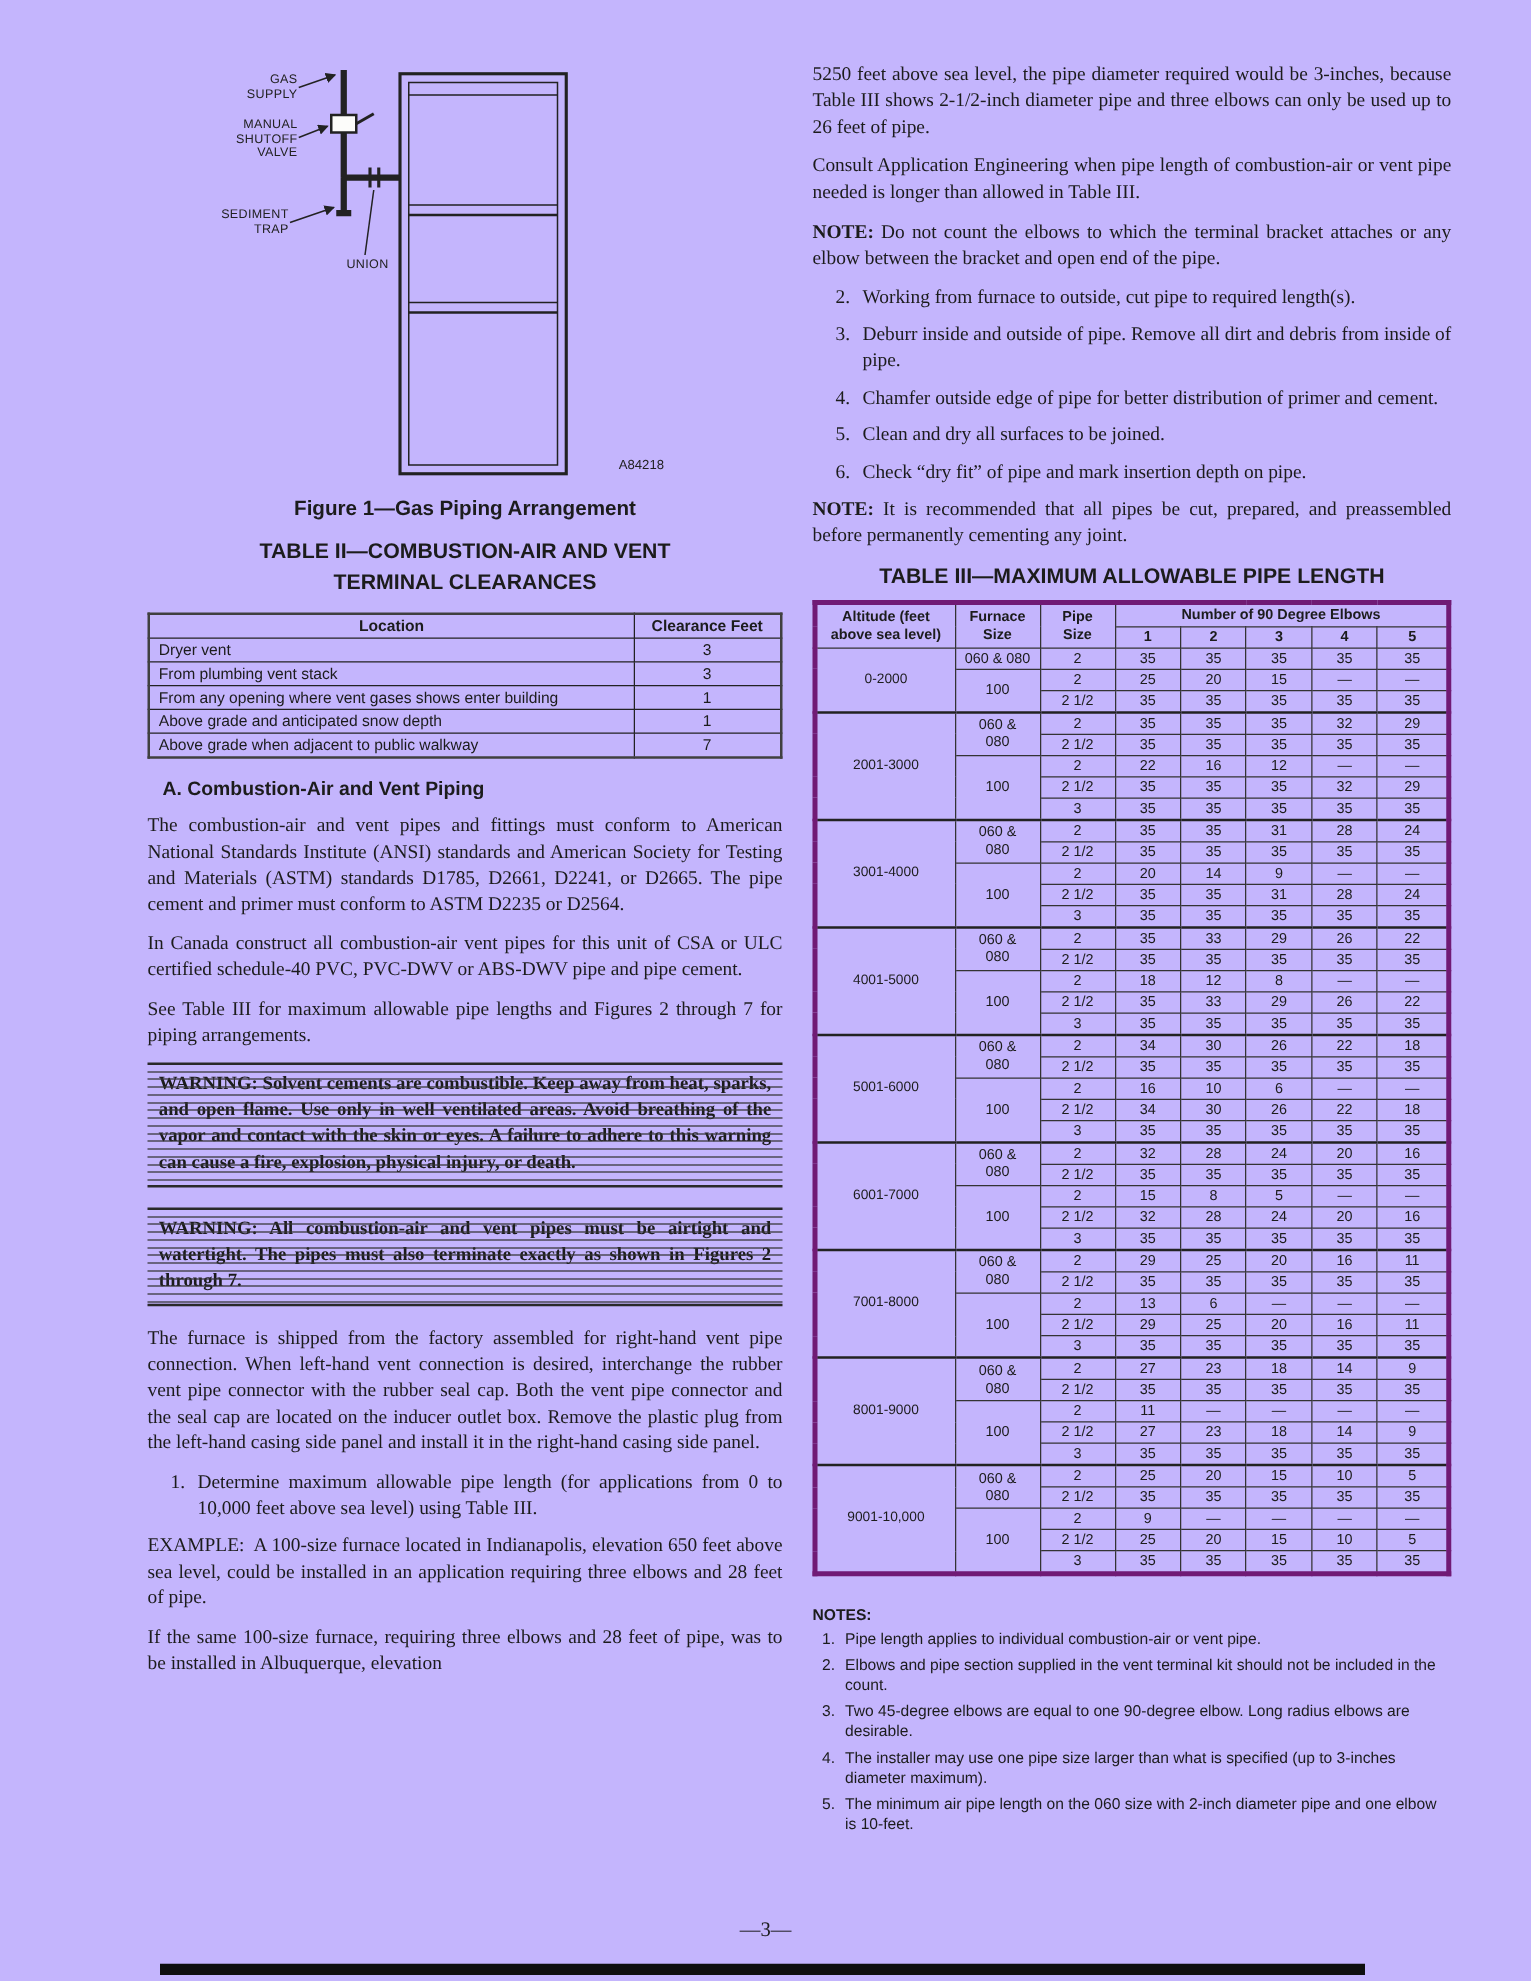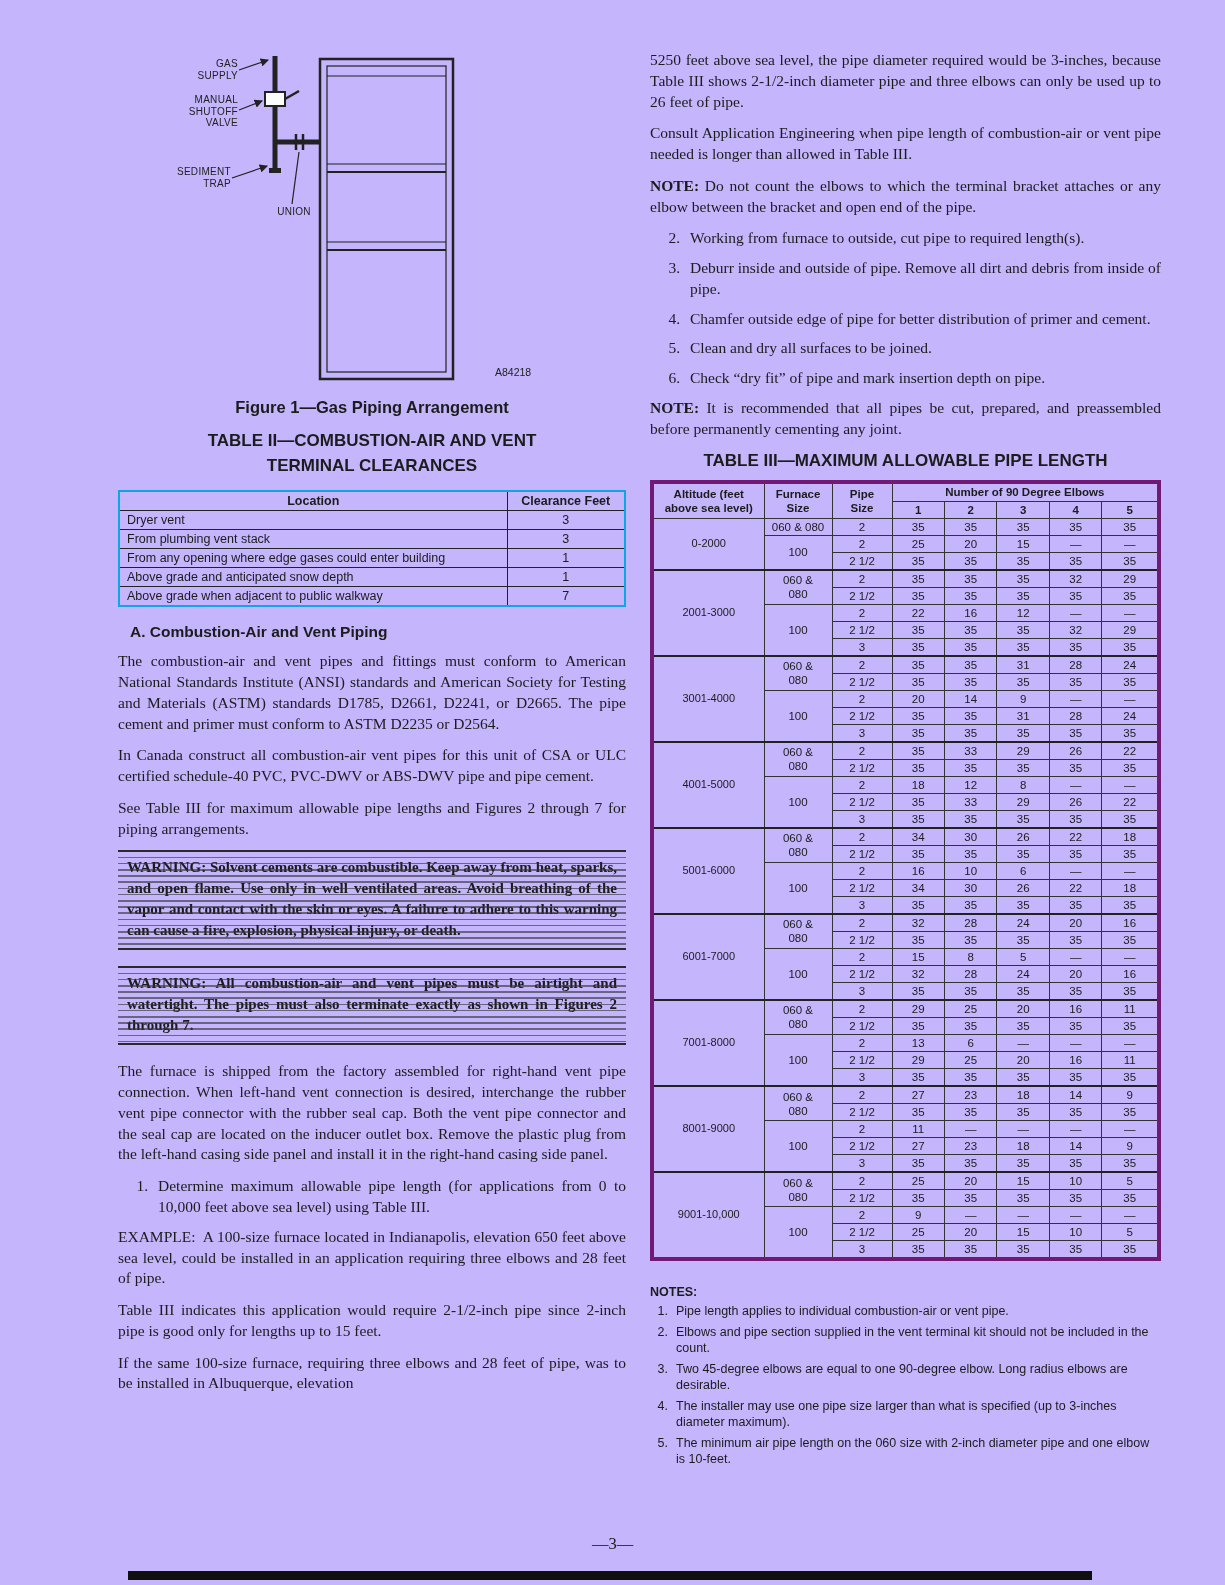--- a/index.html
+++ b/index.html
@@ -14,21 +14,21 @@
   .fig-label { position:absolute; font-family:"Liberation Sans", sans-serif; font-size:10px; line-height:1.15; letter-spacing:.3px; white-space:pre-line; color:#222; }
   .fl-gas      { left:40px;  top:4px;   width:80px; text-align:right; }
   .fl-valve    { left:30px;  top:40px;  width:90px; text-align:right; }
   .fl-trap     { left:25px;  top:112px; width:88px; text-align:right; }
   .fl-union    { left:146px; top:152px; width:60px; text-align:center; }
   .fig-ref     { position:absolute; left:377px; top:312px; font-family:"Liberation Sans", sans-serif; font-size:10.5px; color:#222; }
   .fig-caption { text-align:center; font-family:"Liberation Sans", sans-serif; font-weight:bold; font-size:16.5px; margin:8px 0 4px; }
 
   
   .t2-title { text-align:center; font-family:"Liberation Sans", sans-serif; font-weight:bold; font-size:17px; line-height:1.45; white-space:pre-line; margin:12px 0 12px; }
-  table.t2 { border-collapse:collapse; width:100%; font-family:"Liberation Sans", sans-serif; font-size:12.5px; border:2px solid #0ea5e9; }
+  table.t2 { border-collapse:collapse; width:100%; font-family:"Liberation Sans", sans-serif; font-size:12.5px; border:2px solid #404040; }
   table.t2 th, table.t2 td { border:1px solid #222; padding:2px 7px; }
   table.t2 th { text-align:center; font-weight:bold; }
   table.t2 td.loc { text-align:left; }
   table.t2 td.clr { text-align:center; width:118px; }
 
   
   .heading-a { font-family:"Liberation Sans", sans-serif; font-weight:bold; font-size:15.5px; margin:16px 12px 10px; }
   .para { font-size:15.5px; line-height:1.34; text-align:justify; margin:0 0 11px; }
   .para b, .bold { font-weight:bold; }
   .num-list { margin:0 0 4px; }
@@ -130,21 +130,21 @@
       <tbody>
           <tr>
             <td class="loc">Dryer vent</td>
             <td class="clr">3</td>
           </tr>
           <tr>
             <td class="loc">From plumbing vent stack</td>
             <td class="clr">3</td>
           </tr>
           <tr>
-            <td class="loc">From any opening where edge gases could enter building</td>
+            <td class="loc">From any opening where vent gases shows enter building</td>
             <td class="clr">1</td>
           </tr>
           <tr>
             <td class="loc">Above grade and anticipated snow depth</td>
             <td class="clr">1</td>
           </tr>
           <tr>
             <td class="loc">Above grade when adjacent to public walkway</td>
             <td class="clr">7</td>
           </tr>
@@ -171,21 +171,20 @@
 
     <div class="num-list">
         <div class="num-item">
           <span class="num">1.</span>
           <span class="txt">Determine maximum allowable pipe length (for applications from 0 to 10,000 feet above sea level) using Table III.</span>
         </div>
       </div>
 
     <p class="para"><span>EXAMPLE:</span>&nbsp; <span>A 100-size furnace located in Indianapolis, elevation 650 feet above sea level, could be installed in an application requiring three elbows and 28 feet of pipe.</span></p>
 
-    <p class="para">Table III indicates this application would require 2-1/2-inch pipe since 2-inch pipe is good only for lengths up to 15 feet.</p>
     <p class="para">If the same 100-size furnace, requiring three elbows and 28 feet of pipe, was to be installed in Albuquerque, elevation</p>
   </div>
 
   <div class="col col-right">
 
     <p class="para">5250 feet above sea level, the pipe diameter required would be 3-inches, because Table III shows 2-1/2-inch diameter pipe and three elbows can only be used up to 26 feet of pipe.</p>
     <p class="para">Consult Application Engineering when pipe length of combustion-air or vent pipe needed is longer than allowed in Table III.</p>
 
     <p class="para"><b>NOTE:</b> <span>Do not count the elbows to which the terminal bracket attaches or any elbow between the bracket and open end of the pipe.</span></p>
 

